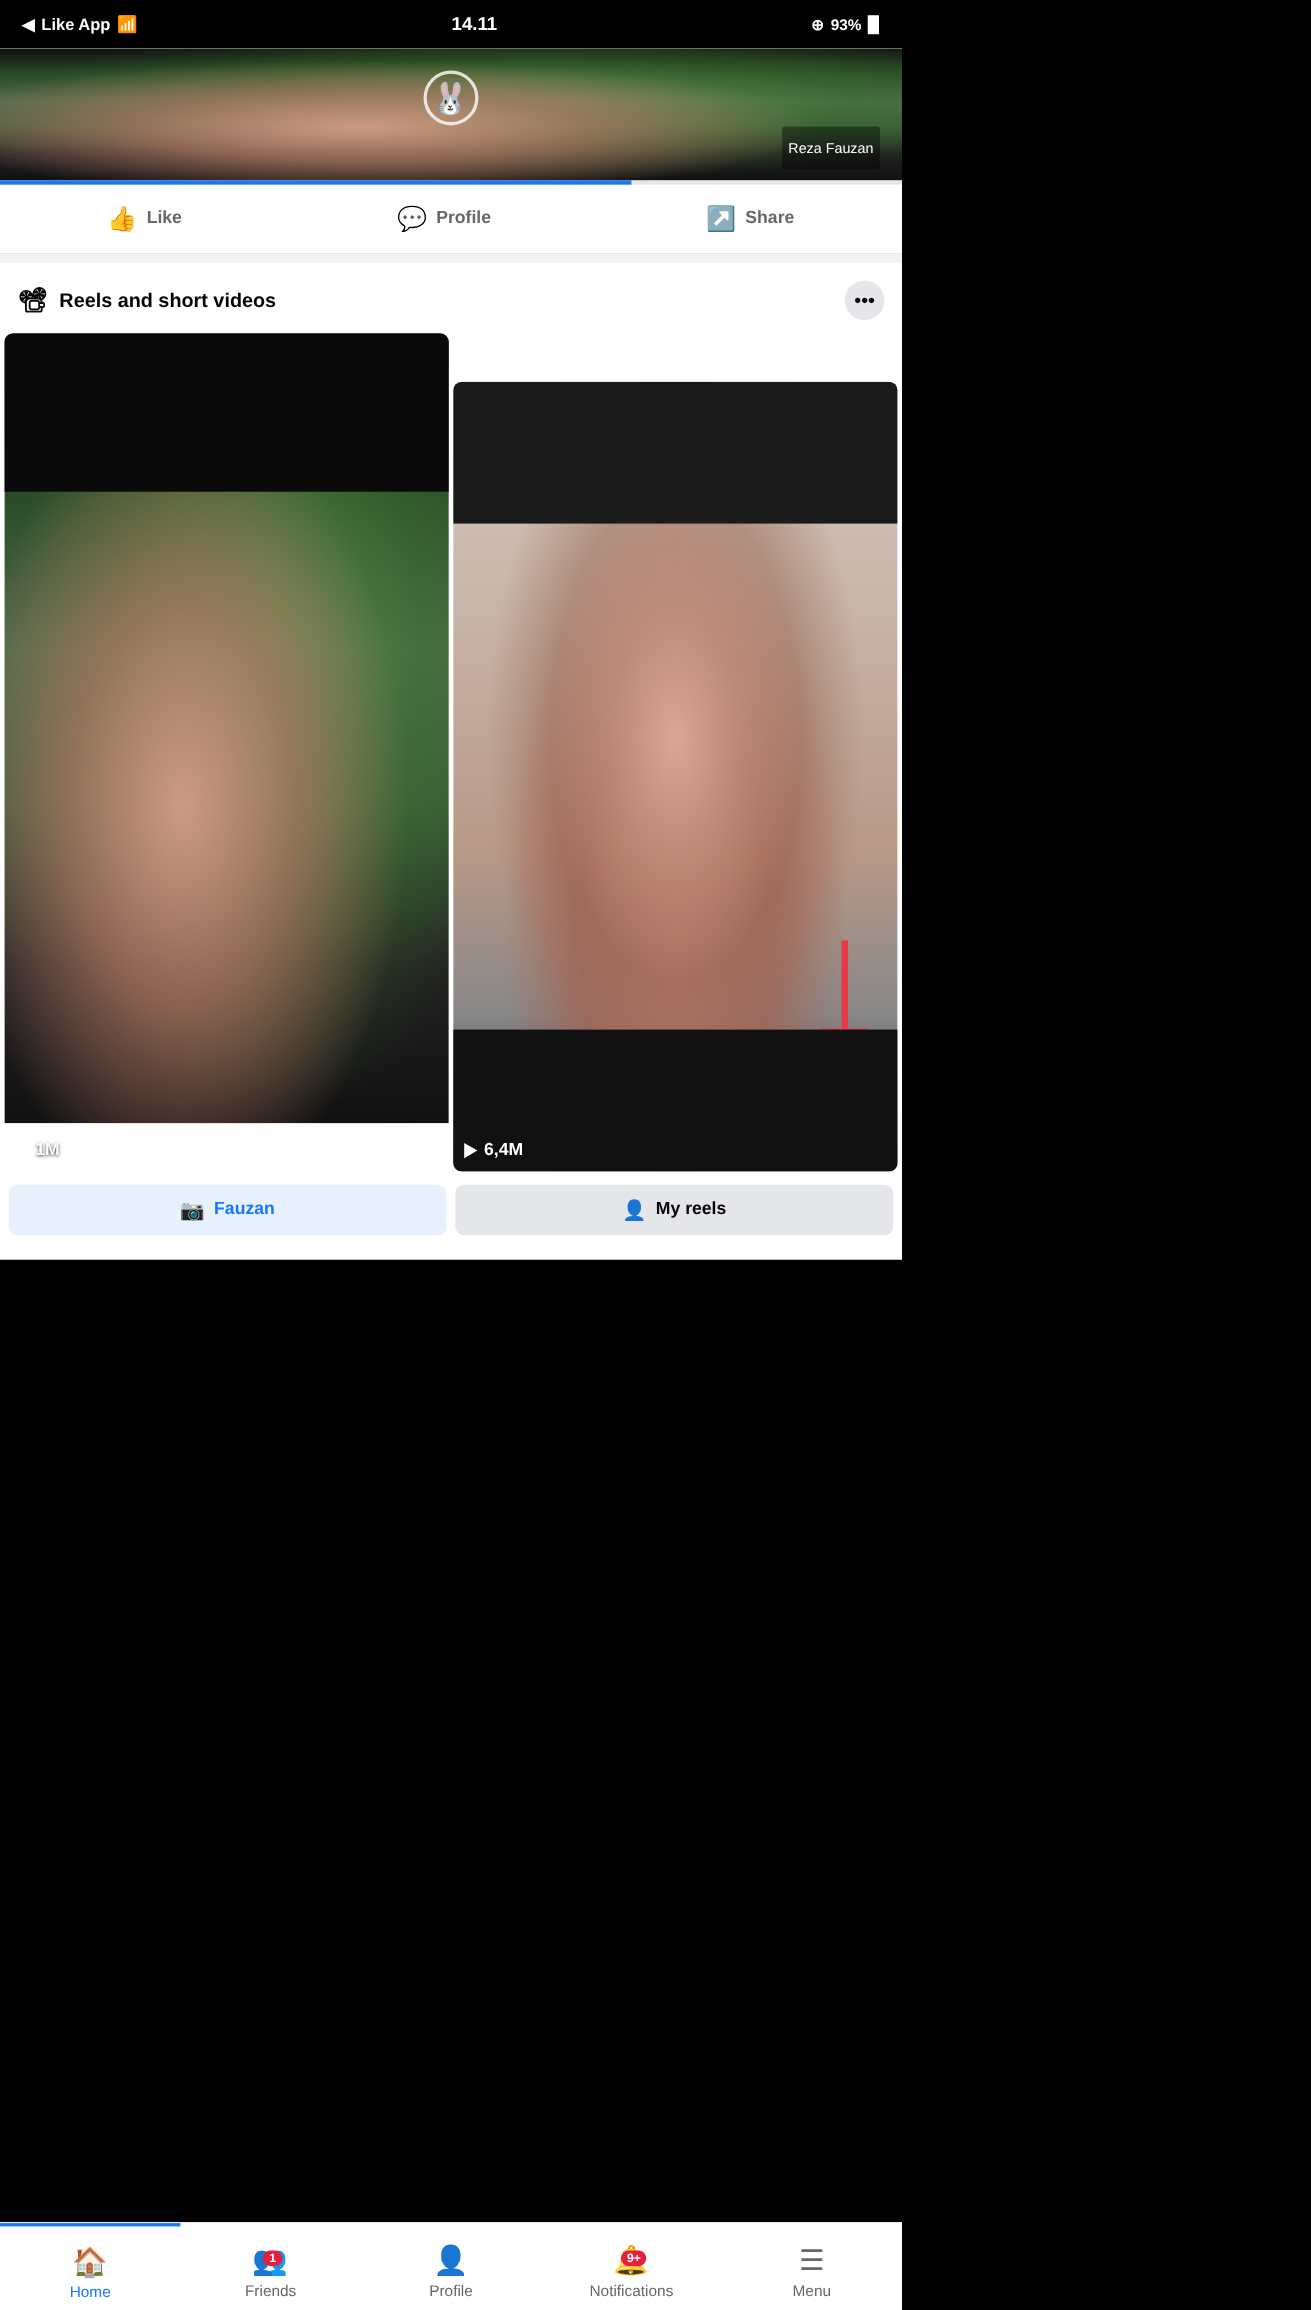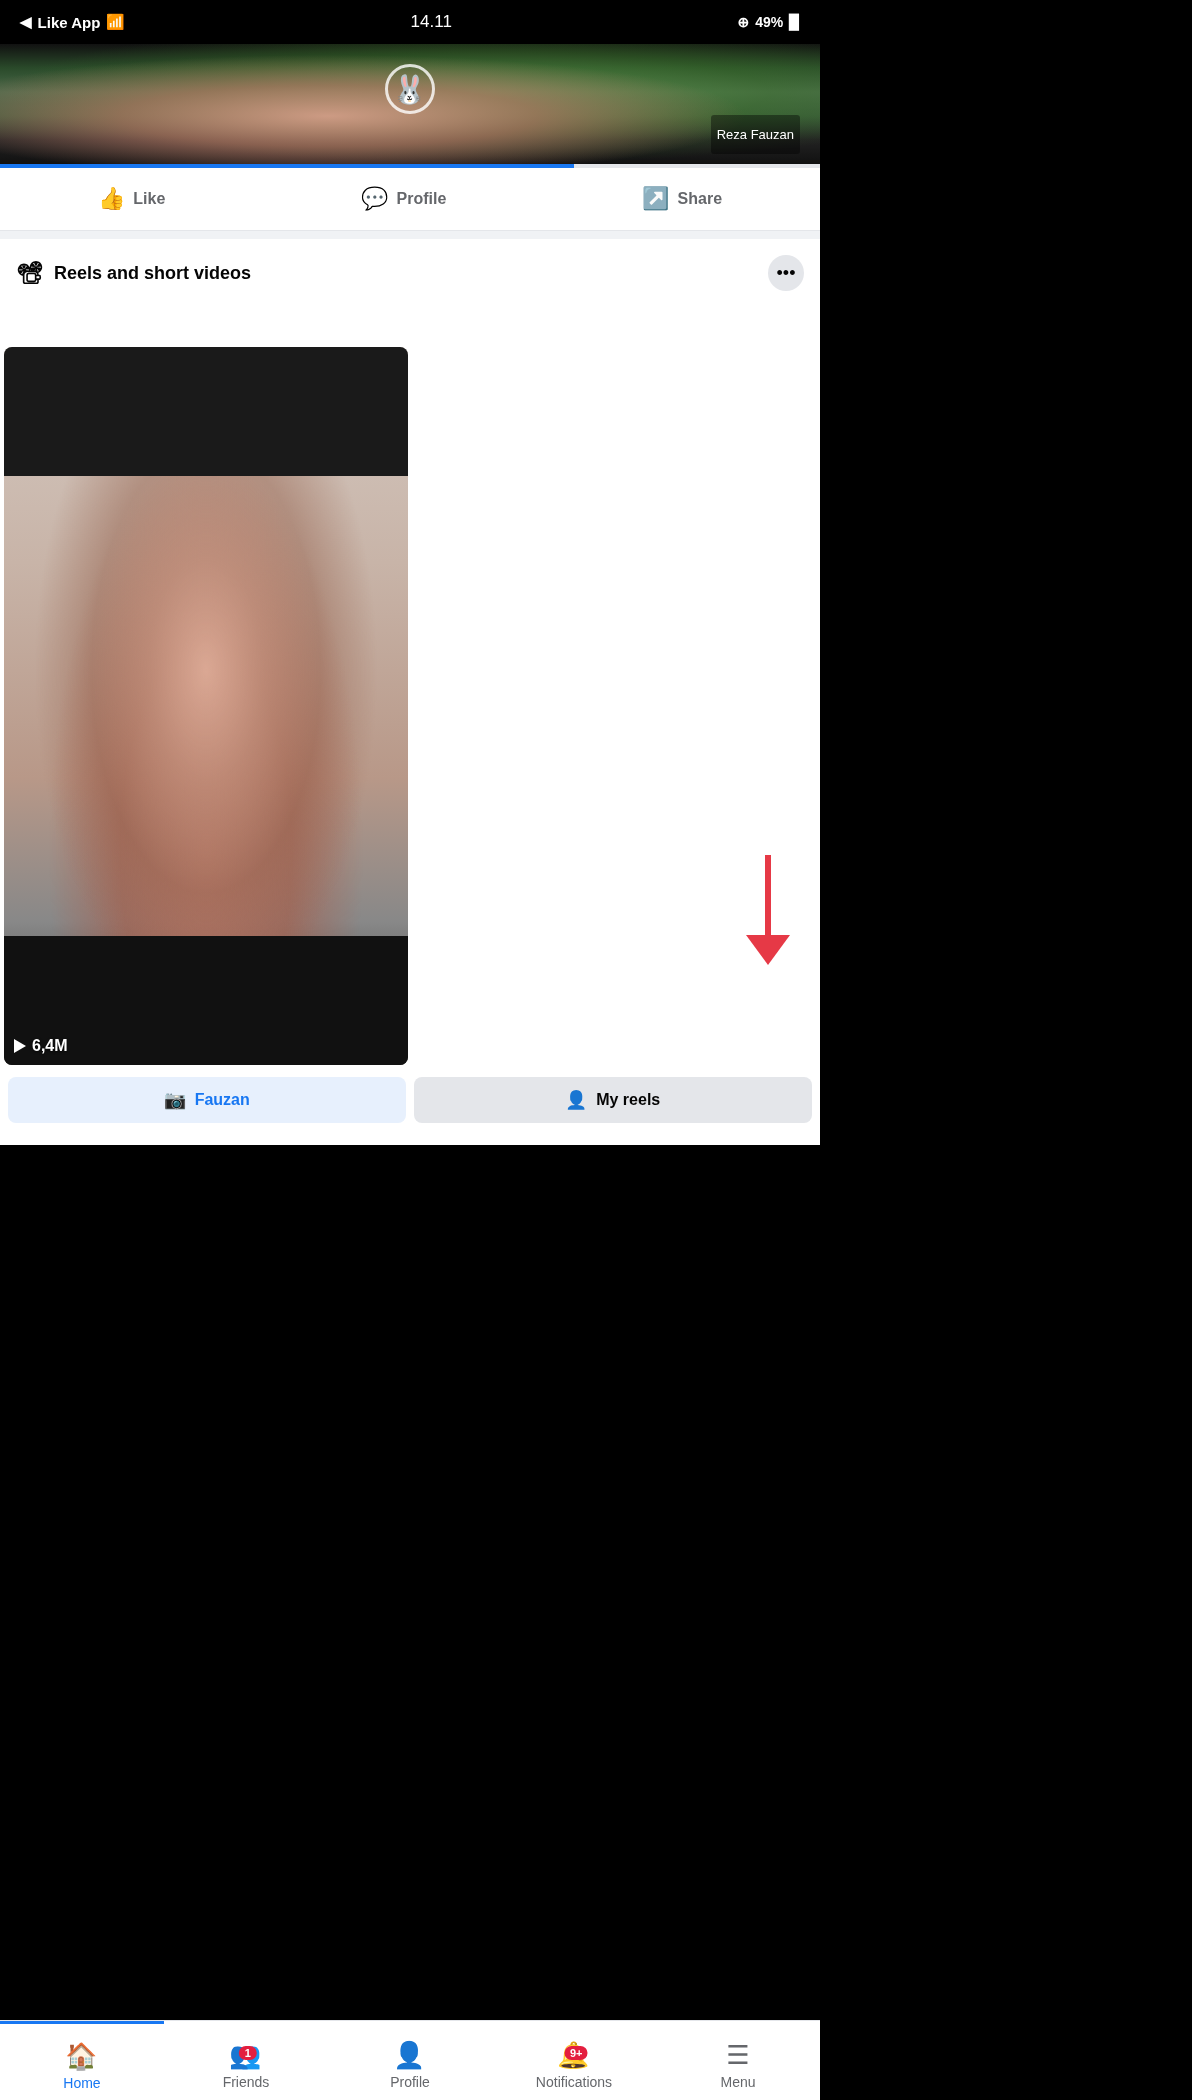--- a/index.html
+++ b/index.html
@@ -18,21 +18,21 @@
       justify-content: space-between;
       align-items: center;
       padding: 8px 20px;
       background: #000;
       color: #fff;
       font-size: 16px;
       font-weight: 600;
       height: 44px;
     }
     .status-left { display: flex; align-items: center; gap: 6px; font-size: 15px; }
-    .status-center { font-size: 17px; font-weight: 400; }
+    .status-center { font-size: 17px; font-weight: 700; }
     .status-right { display: flex; align-items: center; gap: 6px; font-size: 14px; }
 
     
     .main-content {
       background: #fff;
       min-height: calc(100% - 44px - 80px);
     }
 
     
     .top-image-container {
@@ -300,21 +300,21 @@
 
 <div class="status-bar">
   <span class="status-left">
     <span>◀</span>
     <span>Like App</span>
     <span>📶</span>
   </span>
   <span class="status-center">14.11</span>
   <span class="status-right">
     <span>⊕</span>
-    <span>49%</span>
+    <span>93%</span>
     <span>▉</span>
   </span>
 </div>
 
 <div class="main-content">
 
   <div class="top-image-container">
     <div class="reel-img-left" style="width:100%;height:100%;"></div>
 
     <div style="position:absolute;top:20px;left:50%;transform:translateX(-50%);display:flex;flex-direction:column;align-items:center;">
@@ -352,20 +352,32 @@
         <span class="reels-icon">📽</span>
         <span>Reels and short videos</span>
       </div>
       <div class="reels-more">
         <span>•••</span>
       </div>
     </div>
 
     <div class="reels-grid">
 
+      <div class="reel-item">
+        <div class="reel-thumbnail">
+
+          <div style="width:100%;height:20%;background:#0a0a0a;position:absolute;top:0;left:0;right:0;z-index:1;"></div>
+
+          <div class="reel-img-left" style="width:100%;height:100%;"></div>
+        </div>
+        <div class="reel-play-count">
+          <span class="play-triangle"></span>
+          <span>1M</span>
+        </div>
+      </div>
 
       <div class="reel-item" style="position:relative;margin-top:44px;">
         <div class="reel-thumbnail">
 
           <div style="width:100%;height:18%;background:#1a1a1a;position:absolute;top:0;left:0;right:0;z-index:1;"></div>
 
           <div class="reel-img-right" style="width:100%;height:100%;"></div>
 
           <div class="white-dot"></div>
 

